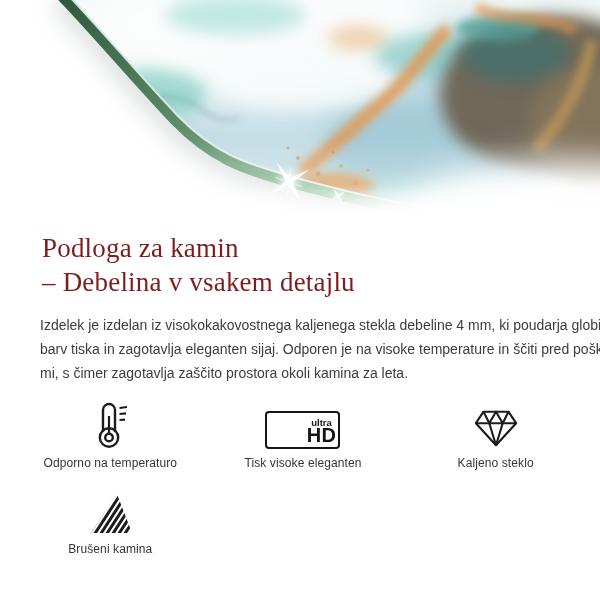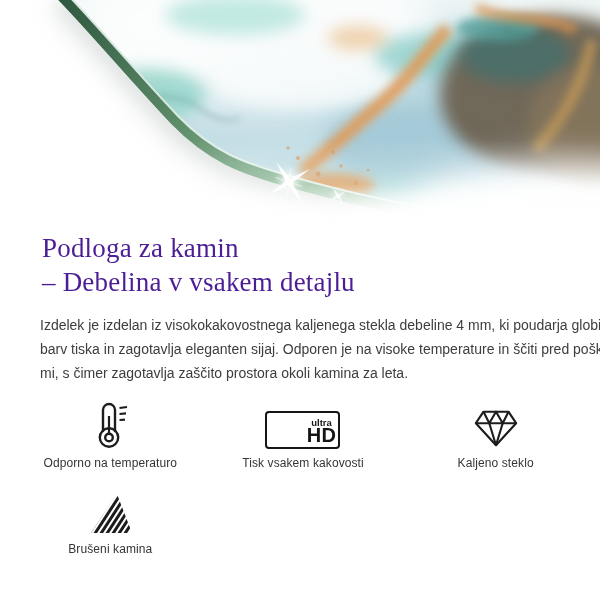--- a/index.html
+++ b/index.html
@@ -11,21 +11,21 @@
   .stage{position:relative;width:600px;height:600px;background:#ffffff;}
 
   
   .hero{position:absolute;top:0;left:0;width:600px;height:230px;}
   .hero svg{display:block;}
 
   
   .heading{
     position:absolute;left:42px;top:231px;width:520px;
     font-family:"Liberation Serif","DejaVu Serif",serif;
-    font-size:27px;line-height:34px;color:#4c1d95;font-weight:400;
+    font-size:27px;line-height:34px;color:#7f1d1d;font-weight:400;
     letter-spacing:0.2px;
   }
   .heading span{display:block;}
 
   
   .paragraph{
     position:absolute;left:40px;top:313px;width:540px;
     font-size:14px;line-height:24px;color:#3d3d3d;
   }
   .paragraph span{display:block;white-space:nowrap;}
@@ -188,21 +188,21 @@
       <div class="feature-label">Odporno na temperaturo</div>
     </div>
 
     <div class="feature">
       <div class="icon-wrap">
         <div class="uhd-box">
           <span class="uhd-top">ultra</span>
           <span class="uhd-bottom">HD</span>
         </div>
       </div>
-      <div class="feature-label">Tisk vsakem kakovosti</div>
+      <div class="feature-label">Tisk visoke eleganten</div>
     </div>
 
 
     <div class="feature">
       <div class="icon-wrap">
         <svg width="46" height="42" viewBox="0 0 48 42" fill="none" stroke="#1c1c1c" stroke-width="2.2" stroke-linejoin="round">
           <path d="M11,4 H37 L45,16 L24,39 L3,16 Z"></path>
           <path d="M11,4 L17,16 L24,4 L31,16 L37,4"></path>
           <path d="M3,16 H45"></path>
           <path d="M17,16 L24,39 M31,16 L24,39"></path>

